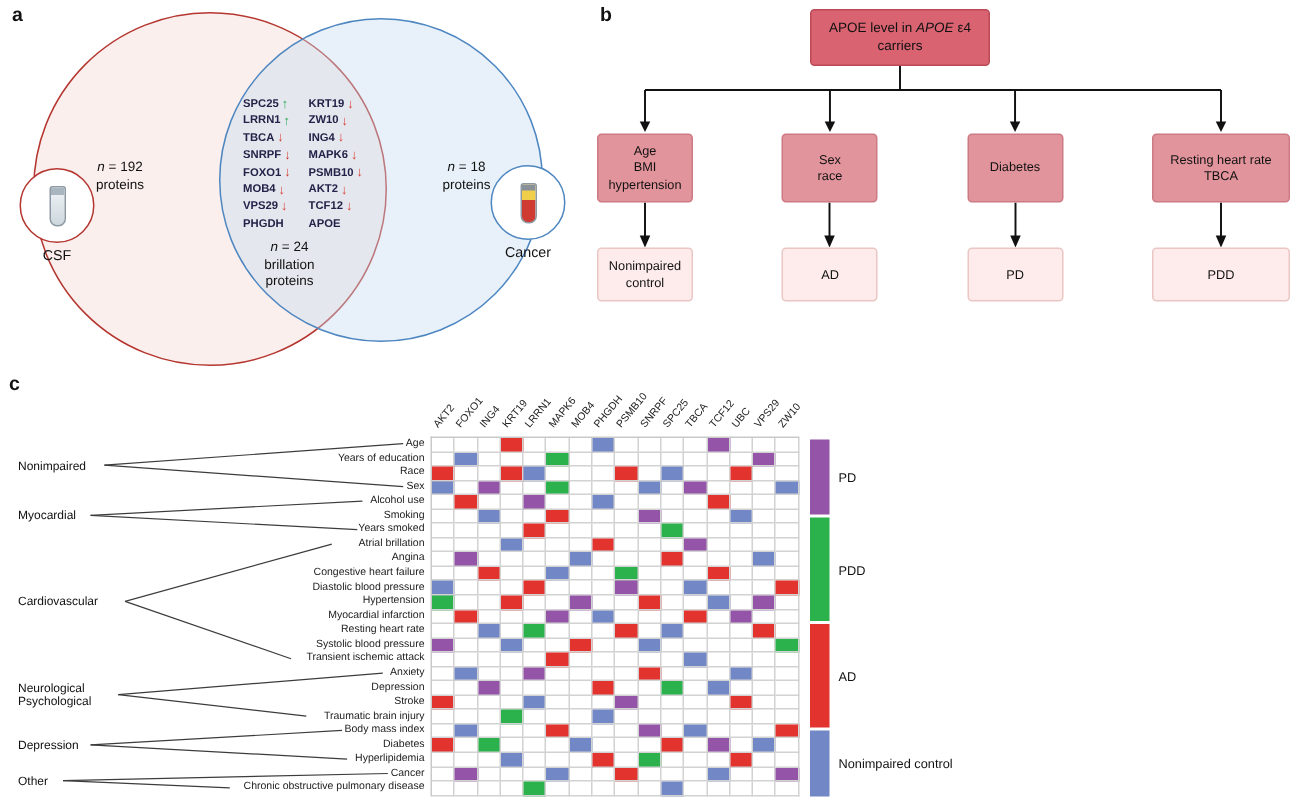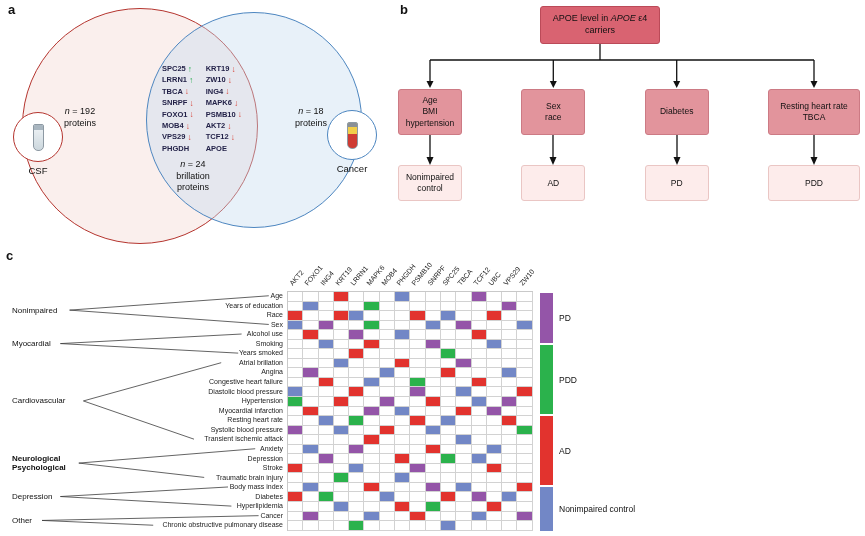--- a/index.html
+++ b/index.html
@@ -702,21 +702,21 @@
       <div class="hm-row-label" style="top: 520.44px;">Chronic obstructive pulmonary disease</div>
       <div class="hm-group-label" style="top: 305.62px;">
         <div>Nonimpaired</div>
       </div>
       <div class="hm-group-label" style="top: 339.08px;">
         <div>Myocardial</div>
       </div>
       <div class="hm-group-label" style="top: 396.44px;">
         <div>Cardiovascular</div>
       </div>
-      <div class="hm-group-label" style="top: 454.08px; font-weight: bold;">
+      <div class="hm-group-label" style="top: 454.08px;">
         <div>Neurological</div>
         <div>Psychological</div>
       </div>
       <div class="hm-group-label" style="top: 492.04px;">
         <div>Depression</div>
       </div>
       <div class="hm-group-label" style="top: 515.94px;">
         <div>Other</div>
       </div>
     </div>

